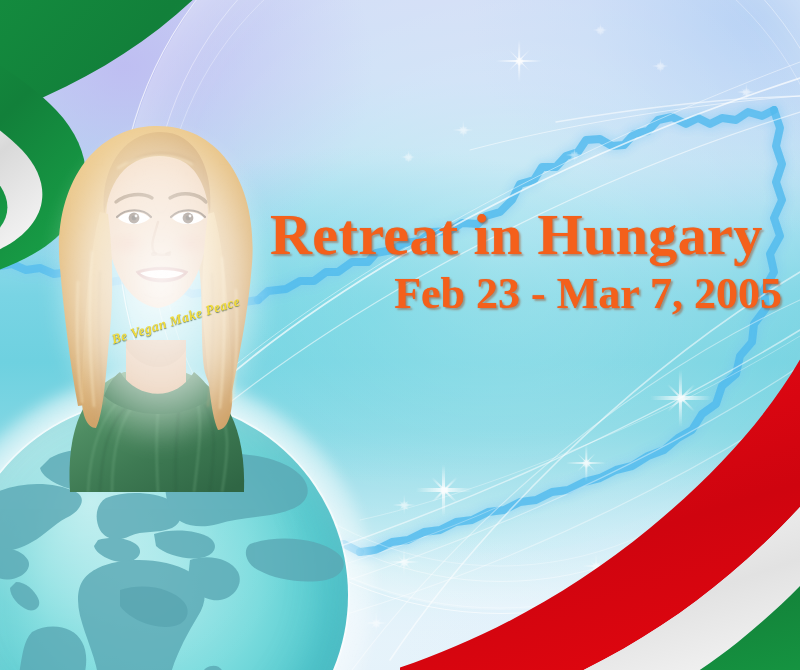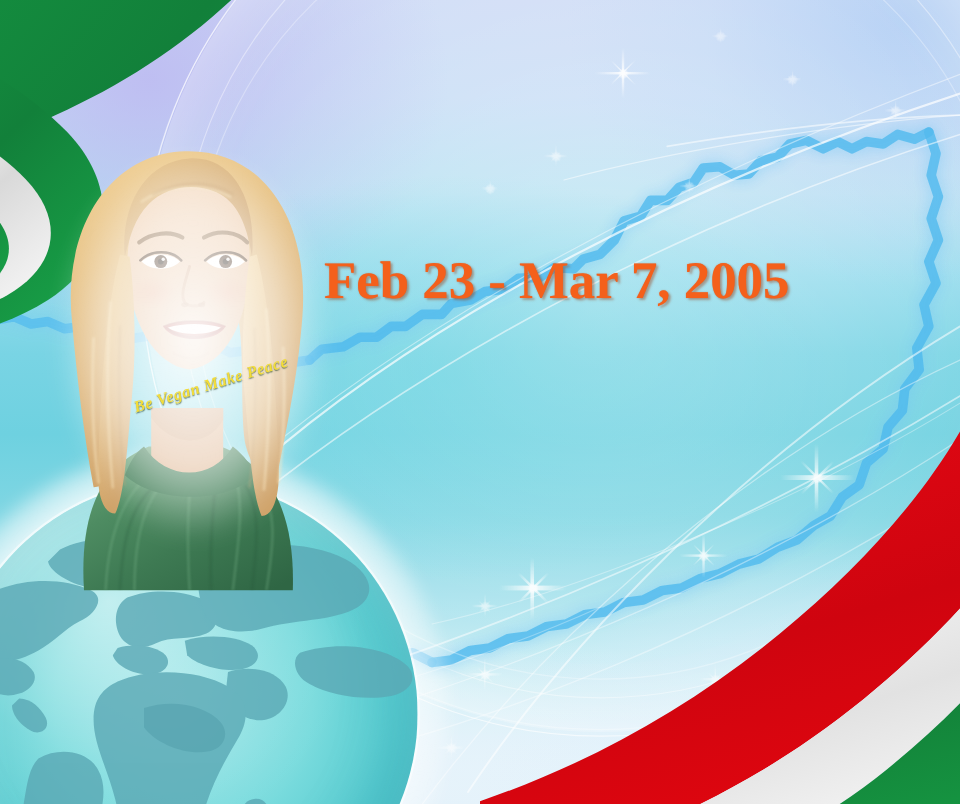--- a/index.html
+++ b/index.html
@@ -141,20 +141,21 @@
     margin:0;
   }
   .title-sub{
     font-family:"Liberation Serif","DejaVu Serif",serif;
     font-weight:700;
     font-size:44px;
     line-height:1.05;
     color:#f4601b;
     text-shadow:2px 2px 2px rgba(150,60,20,.42), 0 0 1px rgba(200,70,20,.5);
     white-space:nowrap;
+    text-align:right;
     margin:6px 8px 0 0;
   }
 
   
   .slogan{
     position:absolute;left:112px;top:332px;
     width:130px;
     font-family:"Liberation Serif","DejaVu Serif",serif;
     font-style:italic;font-weight:700;
     font-size:13.5px;
@@ -630,16 +631,17 @@
         <path d="M 92 200 C 90 250 92 300 96 332"></path>
         <path d="M 204 202 C 206 252 204 300 200 334"></path>
         <path d="M 120 90 C 142 78 168 78 186 90"></path>
       </g>
     </svg>
   </div>
 
   <div class="slogan">Be Vegan Make Peace</div>
 
   <div class="headline">
+    <h1 class="title-main">Retreat in Hungary</h1>
     <div class="title-sub">Feb 23 - Mar 7, 2005</div>
   </div>
 
 </div>
 
 </body></html>

